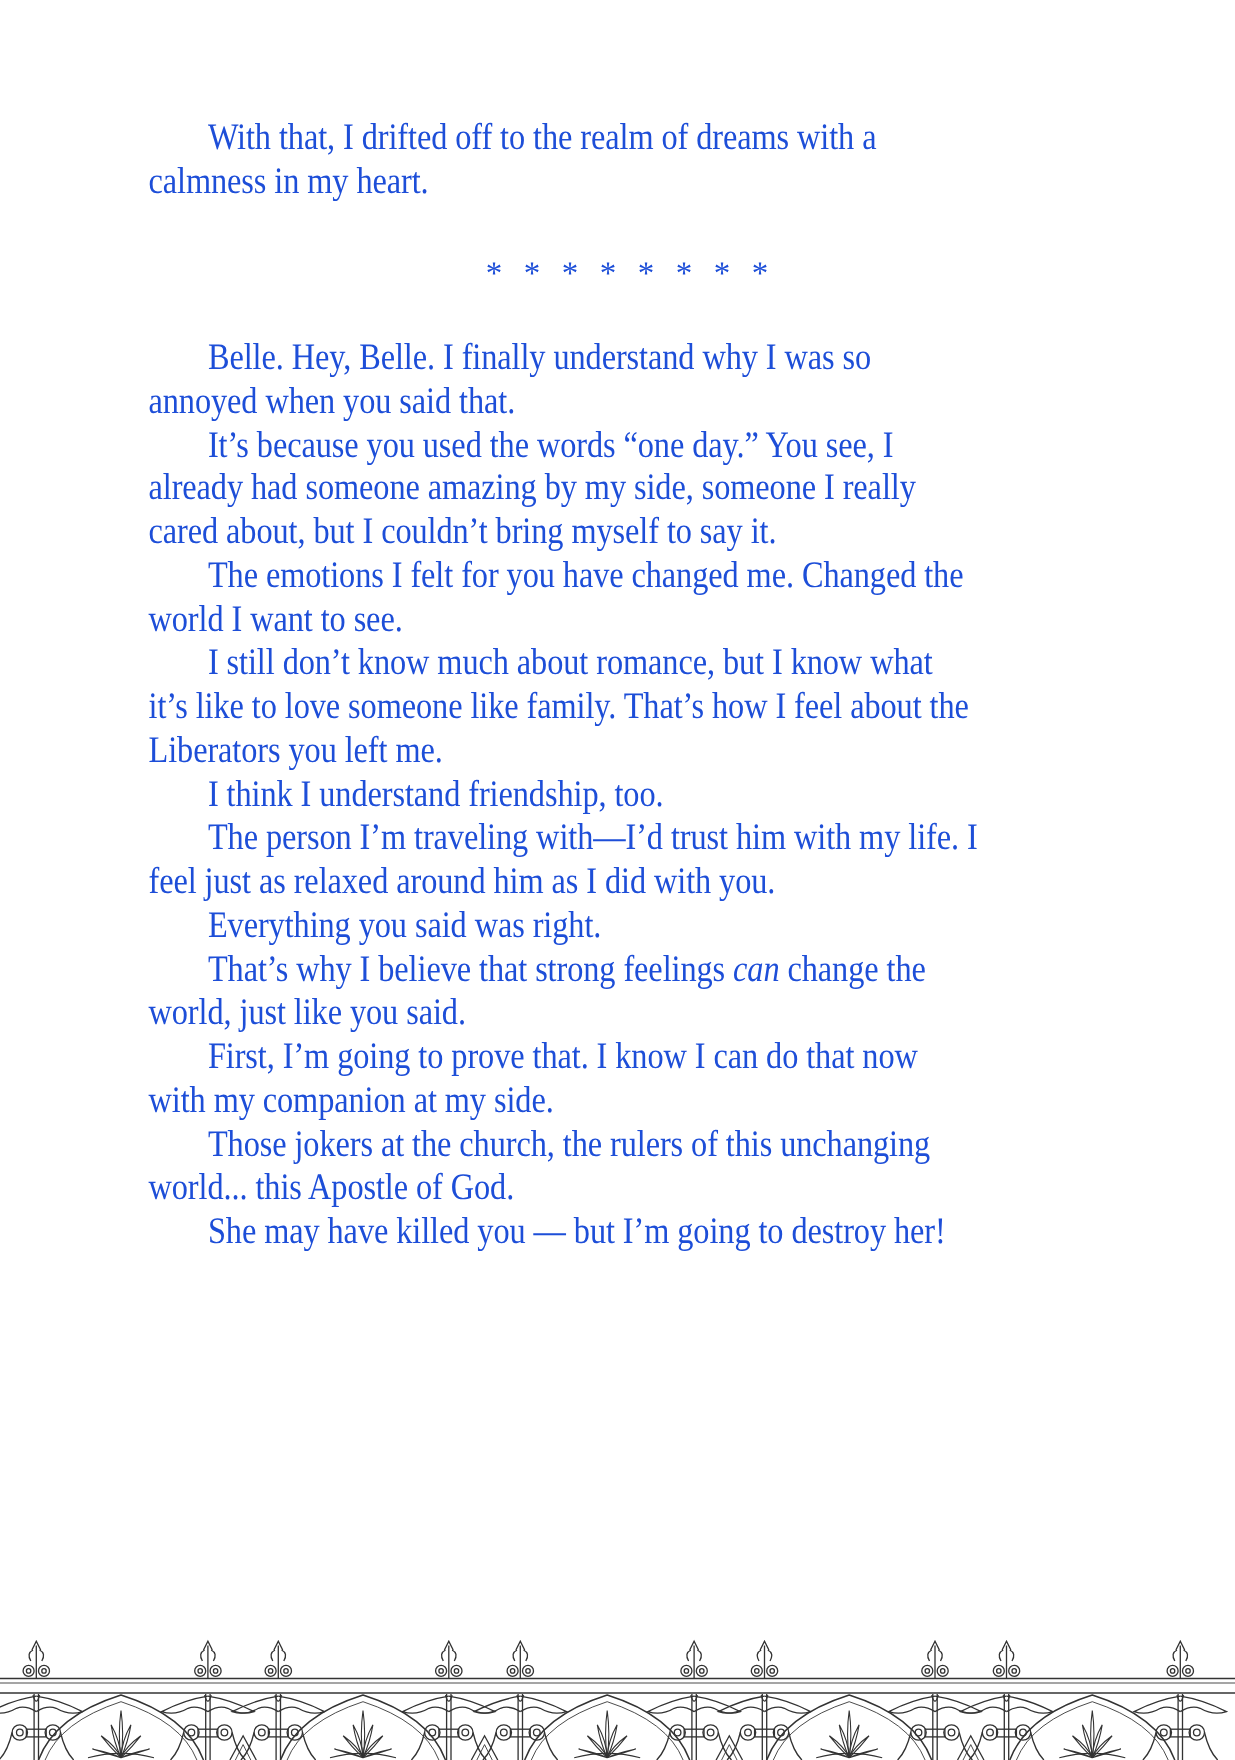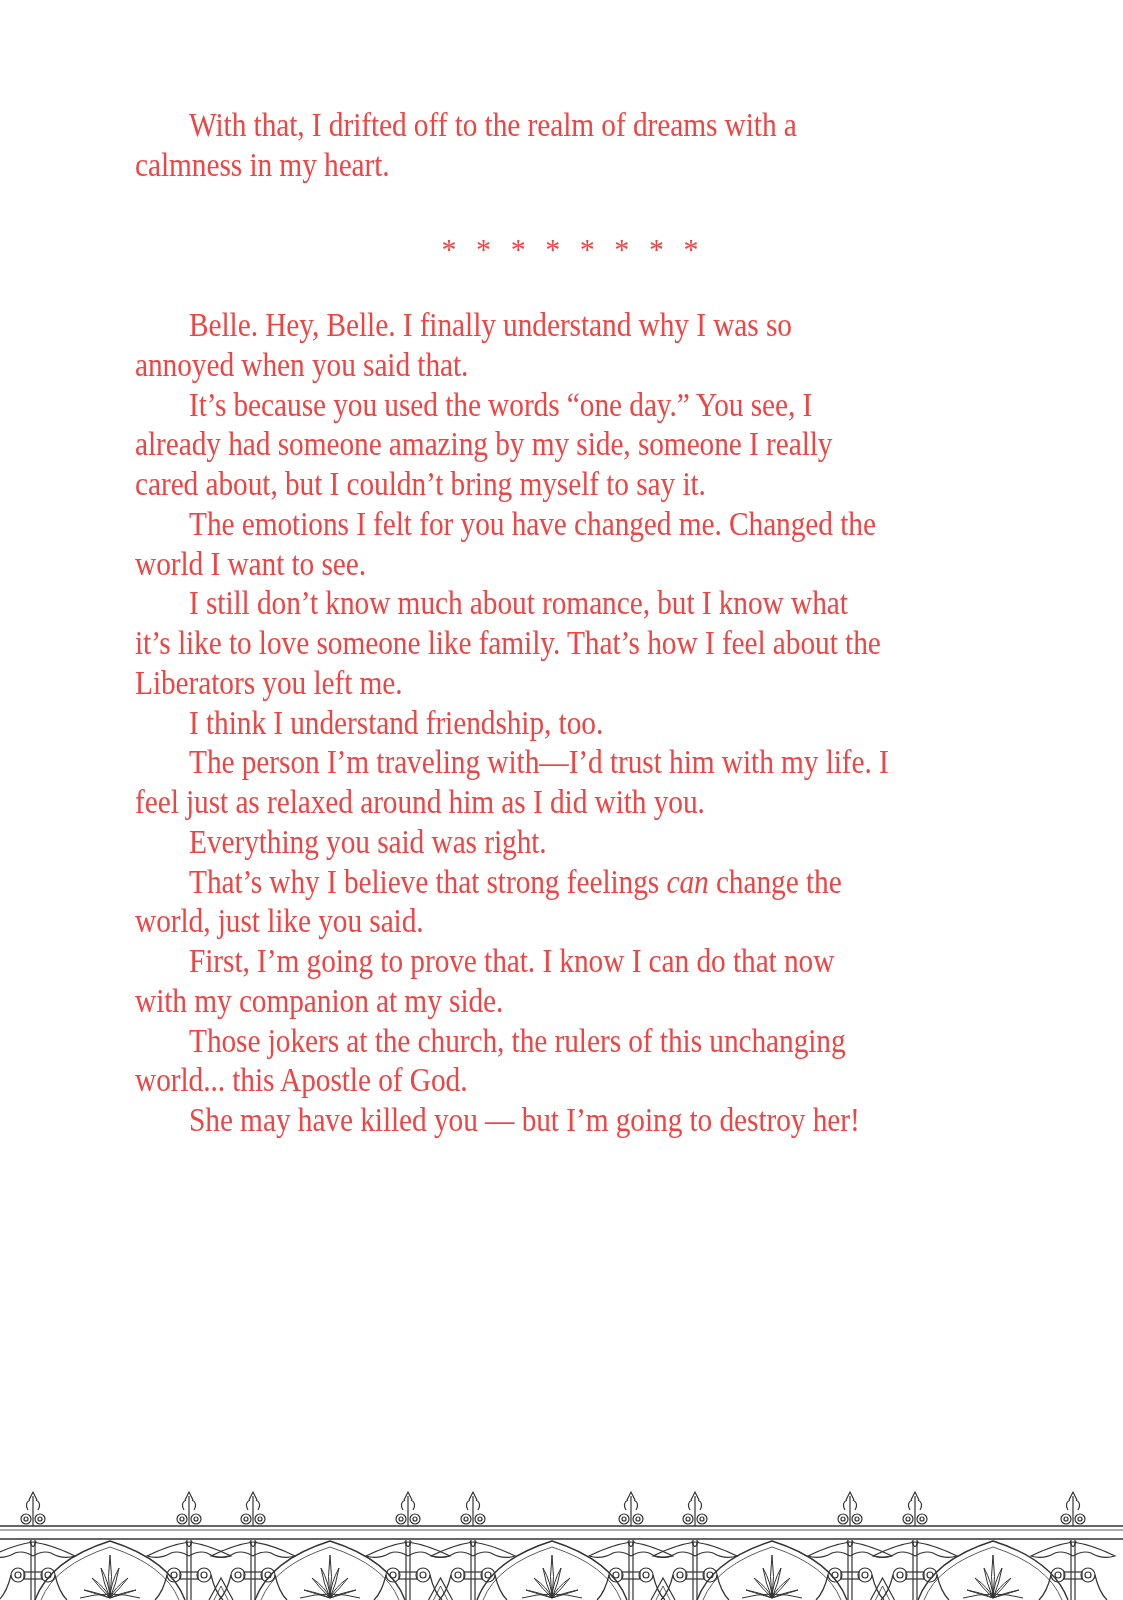--- a/index.html
+++ b/index.html
@@ -1,21 +1,21 @@
 <!DOCTYPE html>
 <html><head>
 <meta charset="utf-8">
 <style>
   html, body { margin: 0; padding: 0; background: #ffffff; }
   body { width: 1123px; height: 1600px; position: relative; overflow: hidden; }
   .page {
     position: absolute; left: 0; top: 0; width: 1123px; height: 1600px;
     background: #ffffff;
     font-family: "Liberation Serif", "DejaVu Serif", serif;
-    color: #ef4444;
+    color: #1d4ed8;
   }
   .line {
     position: absolute;
     left: 135px;
     font-size: 34px;
     line-height: 34px;
     white-space: nowrap;
     transform: scaleX(0.865);
     transform-origin: 0 0;
     letter-spacing: -0.1px;

